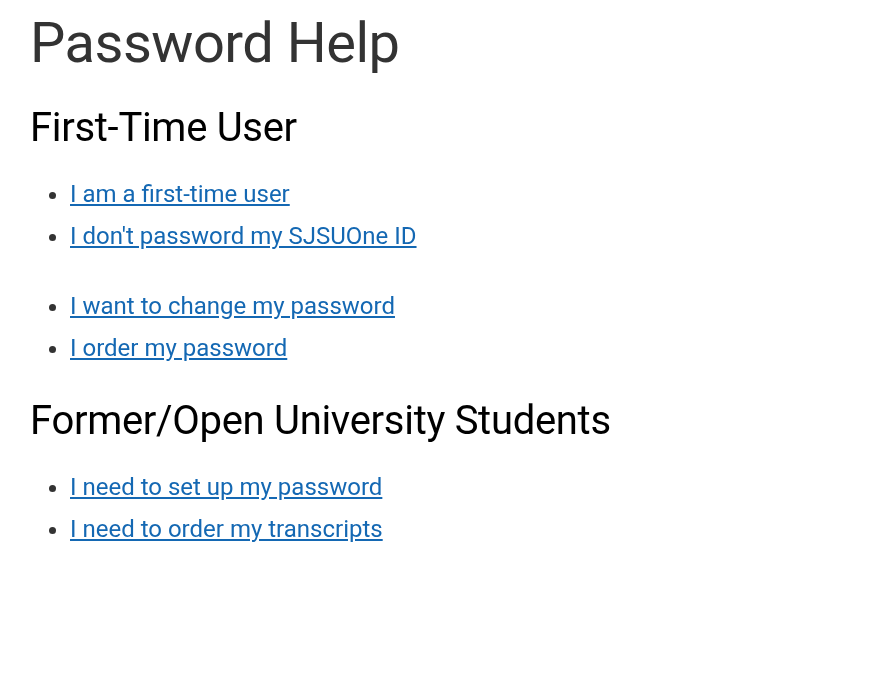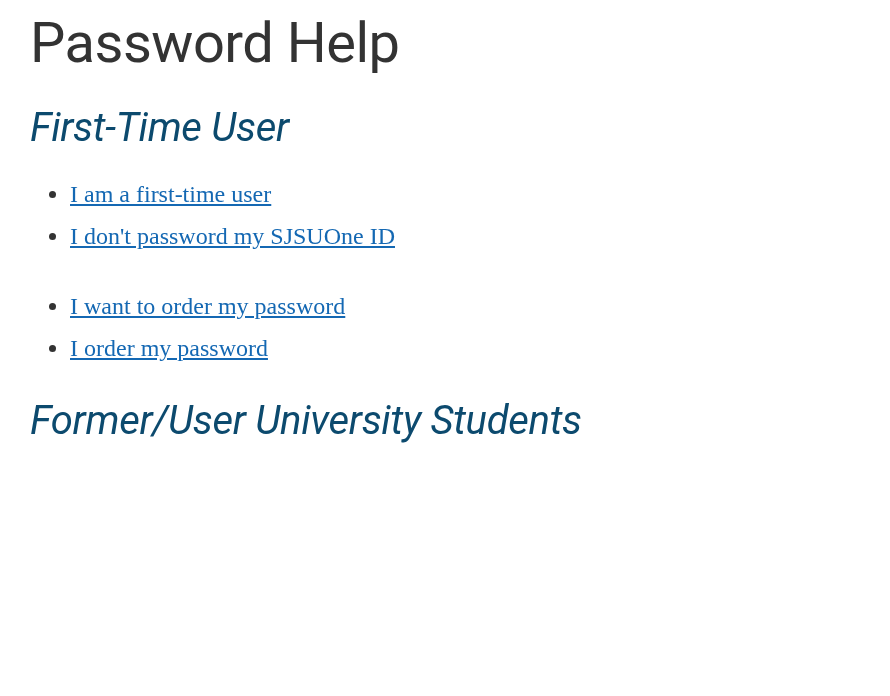--- a/index.html
+++ b/index.html
@@ -18,31 +18,29 @@
       font-size: 56px;
       font-weight: 400;
       color: #333333;
       margin-bottom: 26px;
       margin-top: 10px;
       letter-spacing: -0.5px;
     }
     h2 {
       font-size: 40px;
       font-weight: 400;
-      color: #0c4a6e;
+      color: #000000;
       margin-top: 28px;
       margin-bottom: 22px;
       letter-spacing: -0.3px;
-      font-style: italic;
     }
     ul {
       list-style-type: disc;
       padding-left: 40px;
       margin-bottom: 28px;
-      font-family: Liberation Serif, serif;
     }
     li {
       font-size: 24px;
       line-height: 1.75;
       color: #333333;
     }
     a {
       color: #1468b3;
       text-decoration: underline;
     }
@@ -60,23 +58,31 @@
     </li>
     <li>
       <a href="#">I don't password my SJSUOne ID</a>
     </li>
   </ul>
 </section>
 
 <section>
   <ul>
     <li>
-      <a href="#">I want to order my password</a>
+      <a href="#">I want to change my password</a>
     </li>
     <li>
       <a href="#">I order my password</a>
     </li>
   </ul>
 </section>
 
 <section>
-  <h2>Former/User University Students</h2>
+  <h2>Former/Open University Students</h2>
+  <ul>
+    <li>
+      <a href="#">I need to set up my password</a>
+    </li>
+    <li>
+      <a href="#">I need to order my transcripts</a>
+    </li>
+  </ul>
 </section>
 
 </body></html>

